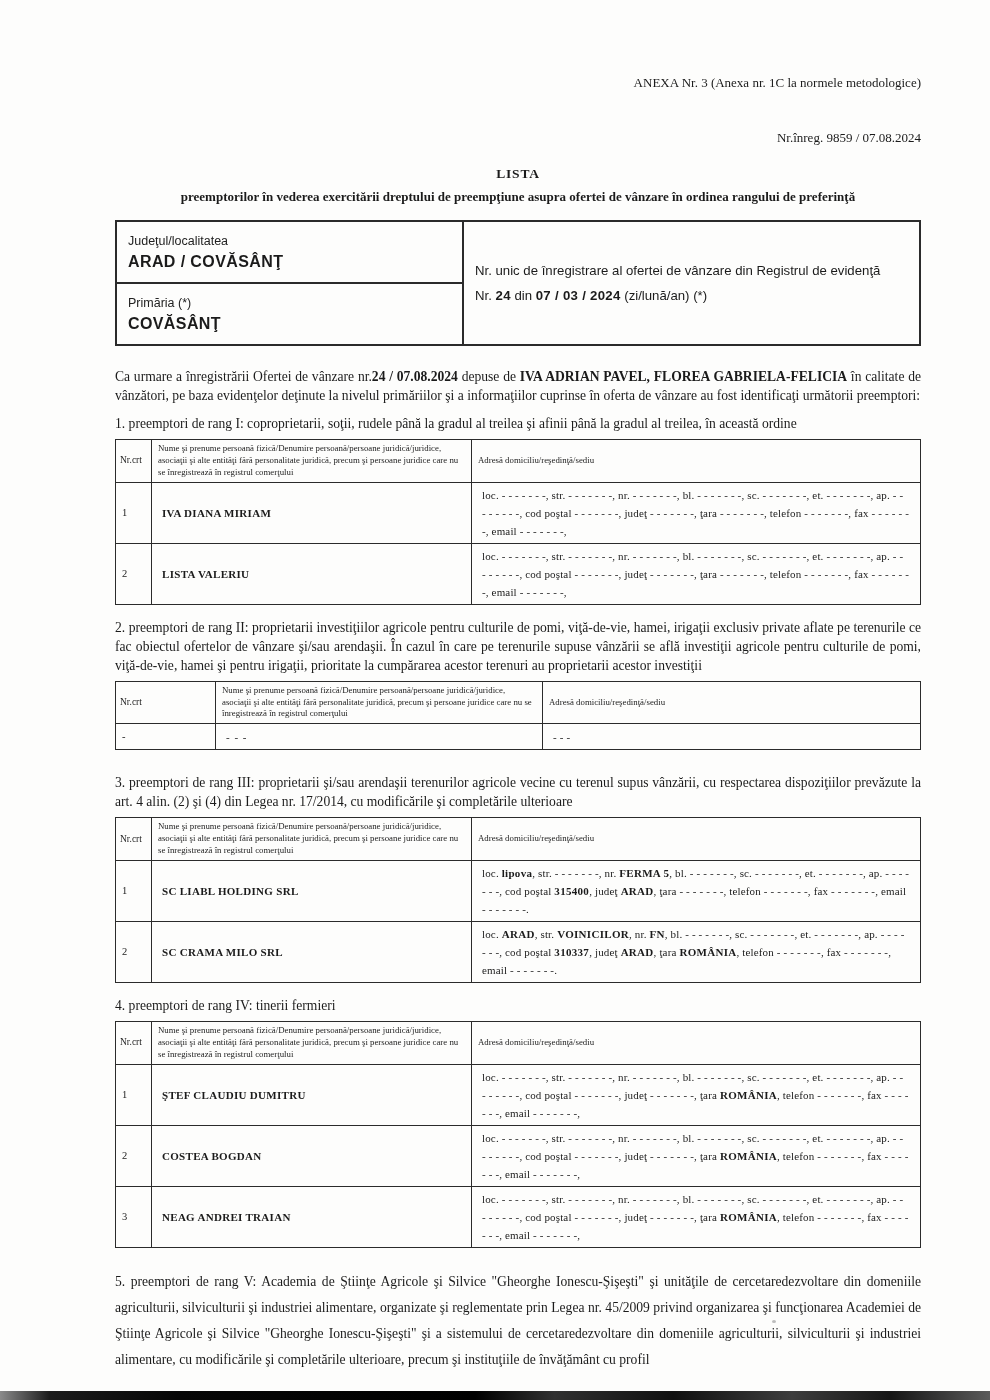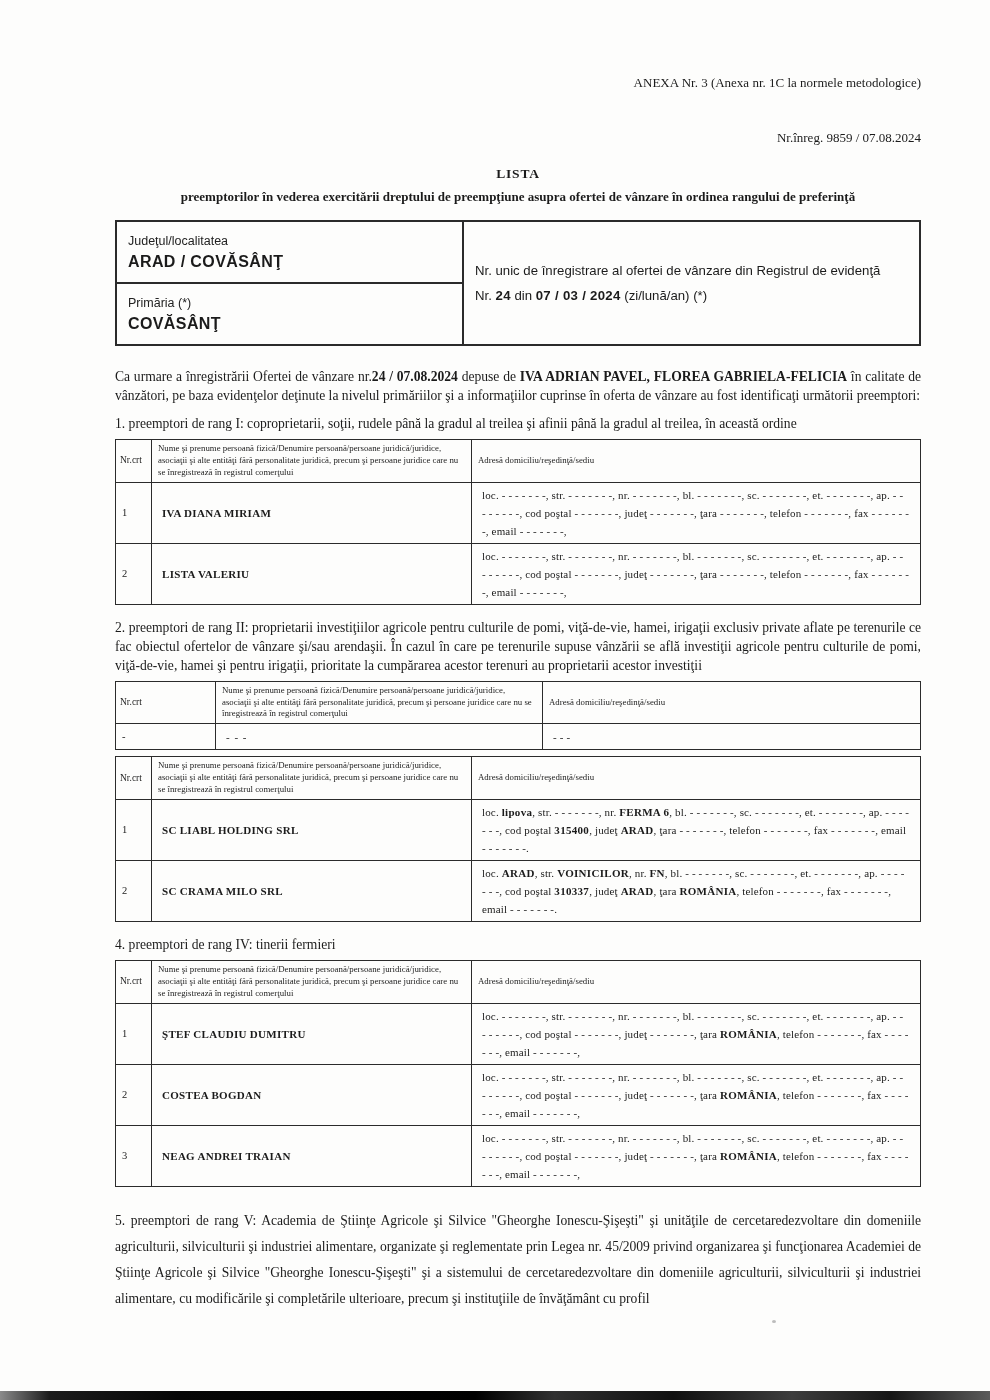--- a/index.html
+++ b/index.html
@@ -121,36 +121,37 @@
       <th class="h-addr">Adresă domiciliu/reşedinţă/sediu</th>
     </tr>
     <tr style="height:26px">
       <td class="c-nr">-</td>
       <td class="c-name plain">- - -</td>
       <td class="c-addr">- - -</td>
     </tr>
   </tbody>
     </table>
 
+  <p class="para s3">3. preemptori de rang III: proprietarii şi/sau arendaşii terenurilor agricole vecine cu terenul supus vânzării, cu respectarea dispoziţiilor prevăzute la art. 4 alin. (2) şi (4) din Legea nr. 17/2014, cu modificările şi completările ulterioare</p>
   <table class="t">
     <colgroup>
         <col style="width:36px">
         <col style="width:320px">
         <col>
       </colgroup>
     <tbody>
         <tr style="height:37px">
       <th class="h-nr">Nr.crt</th>
       <th>Nume şi prenume persoană fizică/Denumire persoană/persoane juridică/juridice, asociaţii şi alte entităţi fără personalitate juridică, precum şi persoane juridice care nu se înregistrează în registrul comerţului</th>
       <th class="h-addr">Adresă domiciliu/reşedinţă/sediu</th>
     </tr>
     <tr style="height:46px">
       <td class="c-nr">1</td>
       <td class="c-name">SC LIABL HOLDING SRL</td>
-      <td class="c-addr">loc. <b>lipova</b>, str. - - - - - - -, nr. <b>FERMA 6</b>, bl. - - - - - - -, sc. - - - - - - -, et. - - - - - - -, ap. - - - - - - -, cod poştal <b>315400</b>, judeţ <b>ARAD</b>, ţara - - - - - - -, telefon - - - - - - -, fax - - - - - - -, email - - - - - - -.</td>
+      <td class="c-addr">loc. <b>lipova</b>, str. - - - - - - -, nr. <b>FERMA 5</b>, bl. - - - - - - -, sc. - - - - - - -, et. - - - - - - -, ap. - - - - - - -, cod poştal <b>315400</b>, judeţ <b>ARAD</b>, ţara - - - - - - -, telefon - - - - - - -, fax - - - - - - -, email - - - - - - -.</td>
     </tr>
     <tr style="height:57px">
       <td class="c-nr">2</td>
       <td class="c-name">SC CRAMA MILO SRL</td>
       <td class="c-addr">loc. <b>ARAD</b>, str. <b>VOINICILOR</b>, nr. <b>FN</b>, bl. - - - - - - -, sc. - - - - - - -, et. - - - - - - -, ap. - - - - - - -, cod poştal <b>310337</b>, judeţ <b>ARAD</b>, ţara <b>ROMÂNIA</b>, telefon - - - - - - -, fax - - - - - - -, email - - - - - - -.</td>
     </tr>
   </tbody>
     </table>
 
   <p class="para s4">4. preemptori de rang IV: tinerii fermieri</p>

